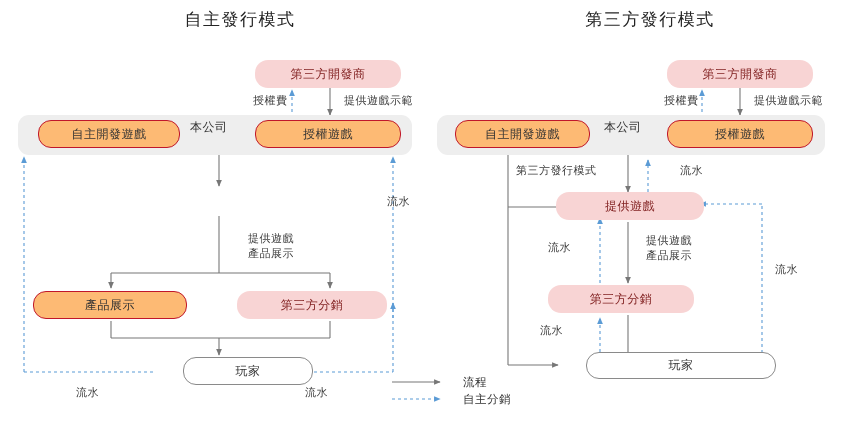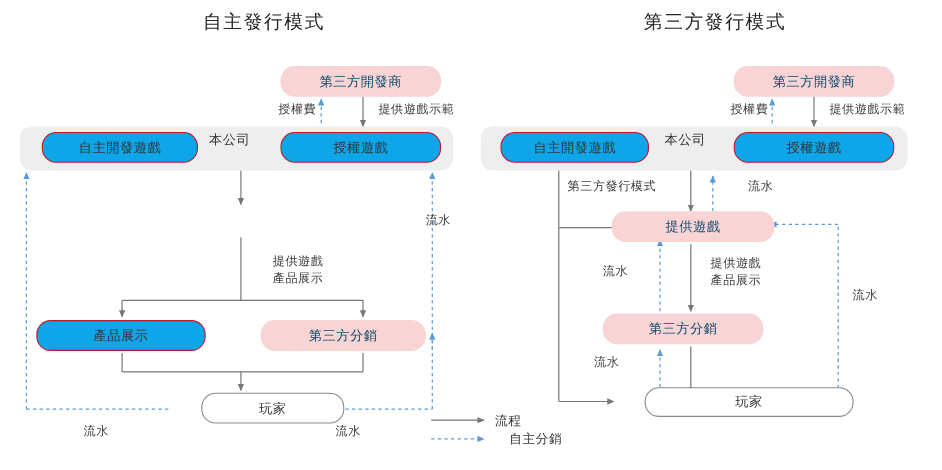--- a/index.html
+++ b/index.html
@@ -15,24 +15,24 @@
     white-space:nowrap; text-align:center;
   }
 
   .node{
     position:absolute; box-sizing:border-box;
     display:flex; align-items:center; justify-content:center;
     font-size:12px; color:#333333; white-space:nowrap;
     letter-spacing:0.5px;
   }
   .node-red{
-    background:#0ea5e9; border:1.6px solid #c0172b; border-radius:13px;
+    background:#fdba74; border:1.6px solid #c0172b; border-radius:13px;
   }
   .node-pink{
-    background:#f8d4d4; border:none; border-radius:13px; color:#0c4a6e;
+    background:#f8d4d4; border:none; border-radius:13px; color:#7f1d1d;
   }
   .node-gray{
     background:#ffffff; border:1.1px solid #8a8a8a; border-radius:13px;margin-left:28px;
   }
   .band{
     position:absolute; background:#eeeeee; border-radius:11px;
   }
   .band-label{
     position:absolute; font-size:12px; color:#333333;
     font-family:Liberation Mono, monospace;
@@ -178,16 +178,16 @@
   <div class="flabel" style="left:646px;top:248px;">產品展示</div>
 
   <div class="node node-pink" style="left:548px;top:285px;width:146px;height:28px;">第三方分銷</div>
 
   <div class="flabel" style="left:540px;top:323px;">流水</div>
 
   <div class="node node-gray" style="left:558px;top:352px;width:190px;height:27px;">玩家</div>
 
   <div class="flabel" style="left:775px;top:262px;">流水</div>
 
-  <div class="legend-label" style="left:450px;top:375px;font-family:Liberation Serif, serif;">流程</div>
+  <div class="legend-label" style="left:463px;top:375px;font-family:Liberation Serif, serif;">流程</div>
   <div class="legend-label" style="left:463px;top:392px;">自主分銷</div>
 
 </div>
 
 </body></html>

